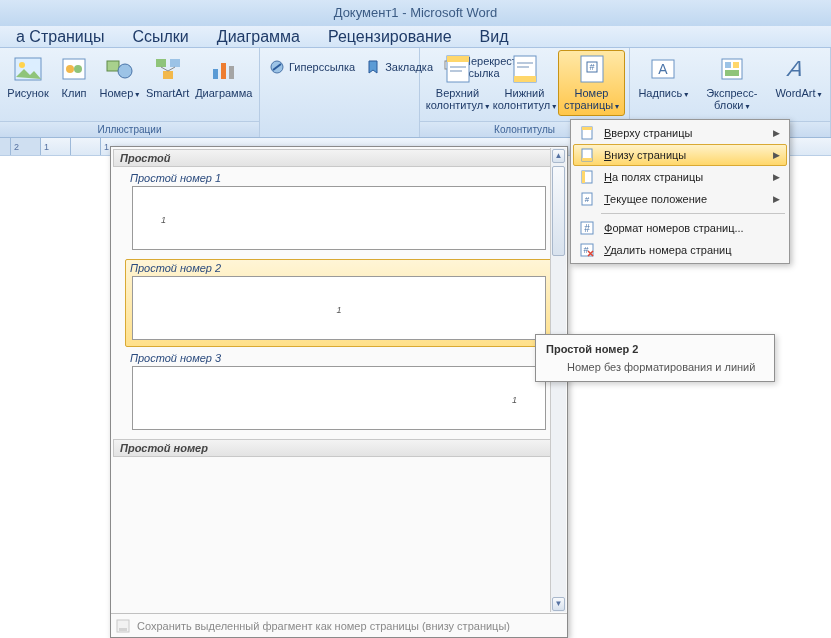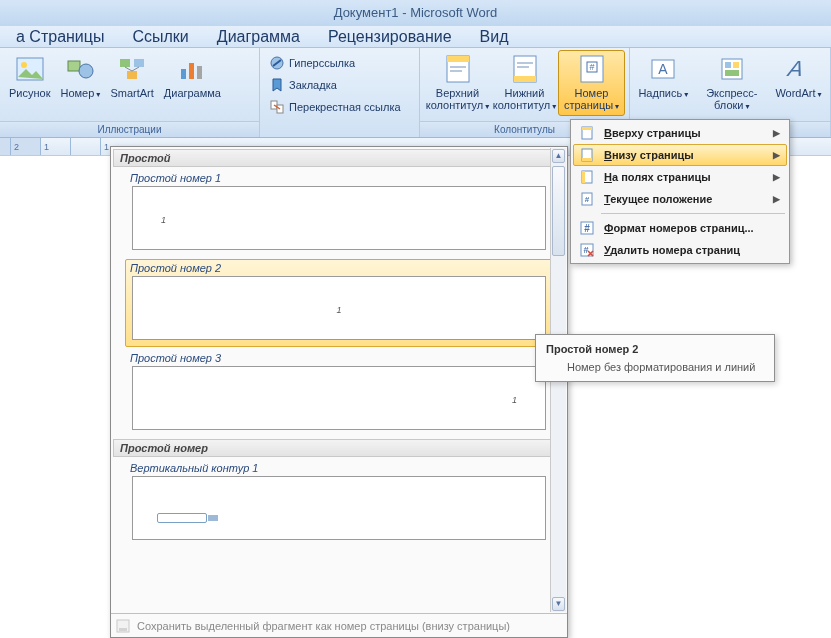--- a/index.html
+++ b/index.html
@@ -14,21 +14,21 @@
 .group { border-right: 1px solid #b7cce4; display: flex; flex-direction: column; padding: 2px 4px 0; }
 .group-body { flex: 1; display: flex; align-items: flex-start; }
 .group-label { height: 16px; text-align: center; font-size: 10px; color: #3e6397; background: linear-gradient(#d9e7f6,#c7daf0); margin: 0 -4px; border-top: 1px solid #b7cce4; line-height: 16px; }
 .big-btn { display: flex; flex-direction: column; align-items: center; justify-content: flex-start; padding: 2px 4px; font-size: 11px; color: #1f3b68; text-align: center; min-width: 44px; cursor: default; border: 1px solid transparent; border-radius: 3px; }
 .big-btn.active { background: linear-gradient(#ffe8a6,#ffc64a); border-color: #c79316; }
 .big-btn .ico { width: 32px; height: 32px; margin-bottom: 2px; display: flex; align-items: center; justify-content: center; }
 .big-btn .lbl { line-height: 12px; max-width: 70px; }
 .big-btn .dd::after { content: "▾"; font-size: 8px; margin-left: 2px; }
 .small-btn { display: flex; align-items: center; font-size: 11px; color: #1f3b68; padding: 2px 4px; cursor: default; border: 1px solid transparent; border-radius: 2px; }
 .small-btn .sico { width: 16px; height: 16px; margin-right: 4px; display: flex; align-items: center; justify-content: center; }
-.vstack { display: flex; flex-direction: column; }
+.vstack { display: flex; flex-direction: row; }
 
 .ruler { height: 18px; background: linear-gradient(#eef4fb,#dde9f6); border-bottom: 1px solid #b9cee6; position: relative; font-size: 9px; color: #5571a1; overflow: hidden; }
 .ruler .seg { position: absolute; top: 0; height: 100%; border-left: 1px solid #9db9d9; padding-left: 3px; line-height: 18px; }
 .ruler .shade { position: absolute; top: 0; left: 0; height: 100%; background: #cfdff1; }
 
 .doc-area { position: absolute; left: 0; top: 156px; right: 0; bottom: 0; background: #fff; }
 
 .gallery { position: absolute; left: 110px; top: 146px; width: 458px; height: 492px; background: #fafafa; border: 1px solid #8a8a8a; box-shadow: 2px 2px 6px rgba(0,0,0,.25); display: flex; flex-direction: column; }
 .gallery-scroll { flex: 1; overflow: hidden; padding: 0 2px; font-style: italic; }
 .gallery-footer { height: 24px; border-top: 1px solid #c0c0c0; display: flex; align-items: center; padding: 0 4px; font-size: 11px; color: #8a8a8a; }
@@ -43,21 +43,21 @@
 .gal-item .pg-center { left: 50%; top: 28px; transform: translateX(-50%); }
 .gal-item .pg-right { right: 28px; top: 28px; }
 .gal-item .vbar { position: absolute; left: 24px; top: 36px; width: 50px; height: 10px; border: 1.5px solid #7aa0c4; border-radius: 2px; }
 .gal-item .vbar::after { content: ""; position: absolute; left: 50px; top: 1px; width: 10px; height: 6px; background: #9cbad8; }
 .gal-scrollbar { position: absolute; right: 1px; top: 1px; width: 16px; bottom: 25px; background: #eef1f5; border-left: 1px solid #c9c9c9; }
 .gal-scrollbar .arrow, .gal-scrollbar .thumb { position: absolute; left: 1px; right: 1px; background: linear-gradient(#f7f9fc,#d8e2ee); border: 1px solid #a9b8cc; border-radius: 2px; text-align: center; font-size: 8px; color: #5571a1; }
 .gal-scrollbar .arrow.up { top: 1px; height: 14px; line-height: 12px; }
 .gal-scrollbar .arrow.dn { bottom: 1px; height: 14px; line-height: 12px; }
 .gal-scrollbar .thumb { top: 18px; height: 90px; }
 
-.submenu { position: absolute; left: 570px; top: 119px; width: 220px; background: #f6f6f6; border: 1px solid #979797; box-shadow: 2px 2px 6px rgba(0,0,0,.25); padding: 2px; font-weight: bold; }
+.submenu { position: absolute; left: 570px; top: 119px; width: 220px; background: #f6f6f6; border: 1px solid #979797; box-shadow: 2px 2px 6px rgba(0,0,0,.25); padding: 2px; }
 .submenu .mi { display: flex; align-items: center; height: 22px; font-size: 11px; color: #222; padding: 0 4px; border: 1px solid transparent; border-radius: 2px; position: relative; }
 .submenu .mi.hover { background: linear-gradient(#fff2c8,#ffd76b); border-color: #d9a933; }
 .submenu .mi .sico { width: 18px; height: 18px; margin-right: 8px; display: flex; align-items: center; justify-content: center; }
 .submenu .mi .arrow { position: absolute; right: 6px; font-size: 9px; color: #555; }
 .submenu .mi .ul { text-decoration: underline; }
 .submenu .sep { height: 1px; background: #c6c6c6; margin: 3px 2px 3px 28px; }
 
 .tooltip { position: absolute; left: 535px; top: 334px; width: 240px; background: #fbfbfb; border: 1px solid #8f8f8f; box-shadow: 2px 2px 6px rgba(0,0,0,.2); padding: 8px 10px; font-size: 11px; }
 .tooltip .tt-title { font-weight: bold; color: #333; margin-bottom: 6px; }
 .tooltip .tt-body { color: #555; margin-left: 21px; }
@@ -83,20 +83,30 @@
     <div class="group-body">
       <div class="big-btn">
         <div class="ico">
             <svg width="28" height="24">
               <rect x="1" y="1" width="26" height="22" fill="#dceeff" stroke="#6a93c4"></rect>
               <circle cx="8" cy="8" r="3" fill="#ffd34e"></circle>
               <path d="M2 20 L10 12 L16 18 L20 14 L27 22 Z" fill="#8fc47a"></path>
             </svg>
           </div>
         <div class="lbl">Рисунок</div>
+      </div>
+      <div class="big-btn">
+        <div class="ico">
+            <svg width="28" height="24">
+              <rect x="3" y="2" width="22" height="20" fill="#fff" stroke="#6a93c4"></rect>
+              <circle cx="10" cy="12" r="4" fill="#f2b84b"></circle>
+              <circle cx="18" cy="12" r="4" fill="#8fc47a"></circle>
+            </svg>
+          </div>
+        <div class="lbl">Клип</div>
       </div>
       <div class="big-btn">
         <div class="ico">
             <svg width="28" height="24">
               <rect x="2" y="4" width="12" height="10" fill="#a8d08d" stroke="#5f8a4a"></rect>
               <circle cx="20" cy="14" r="7" fill="#9cc3e6" stroke="#4a74a8"></circle>
             </svg>
           </div>
         <div class="lbl dd">Номер</div>
       </div>
@@ -260,26 +270,20 @@
         </div>
     </div>
     <div class="gal-item">
       <div class="gi-title">Простой номер 3</div>
       <div class="gi-preview">
           <span class="pg-num pg-right">1</span>
         </div>
     </div>
 
     <div class="cat-header">Простой номер</div>
-    <div class="gal-item">
-      <div class="gi-title">Вертикальный контур 1</div>
-      <div class="gi-preview">
-          <div class="vbar"></div>
-        </div>
-    </div>
   </div>
   <div class="gal-scrollbar">
     <div class="arrow up">▲</div>
     <div class="thumb"></div>
     <div class="arrow dn">▼</div>
   </div>
   <div class="gallery-footer">
     <div class="sico">
         <svg width="16" height="16">
           <rect x="2" y="2" width="12" height="12" fill="#eee" stroke="#aaa"></rect>

